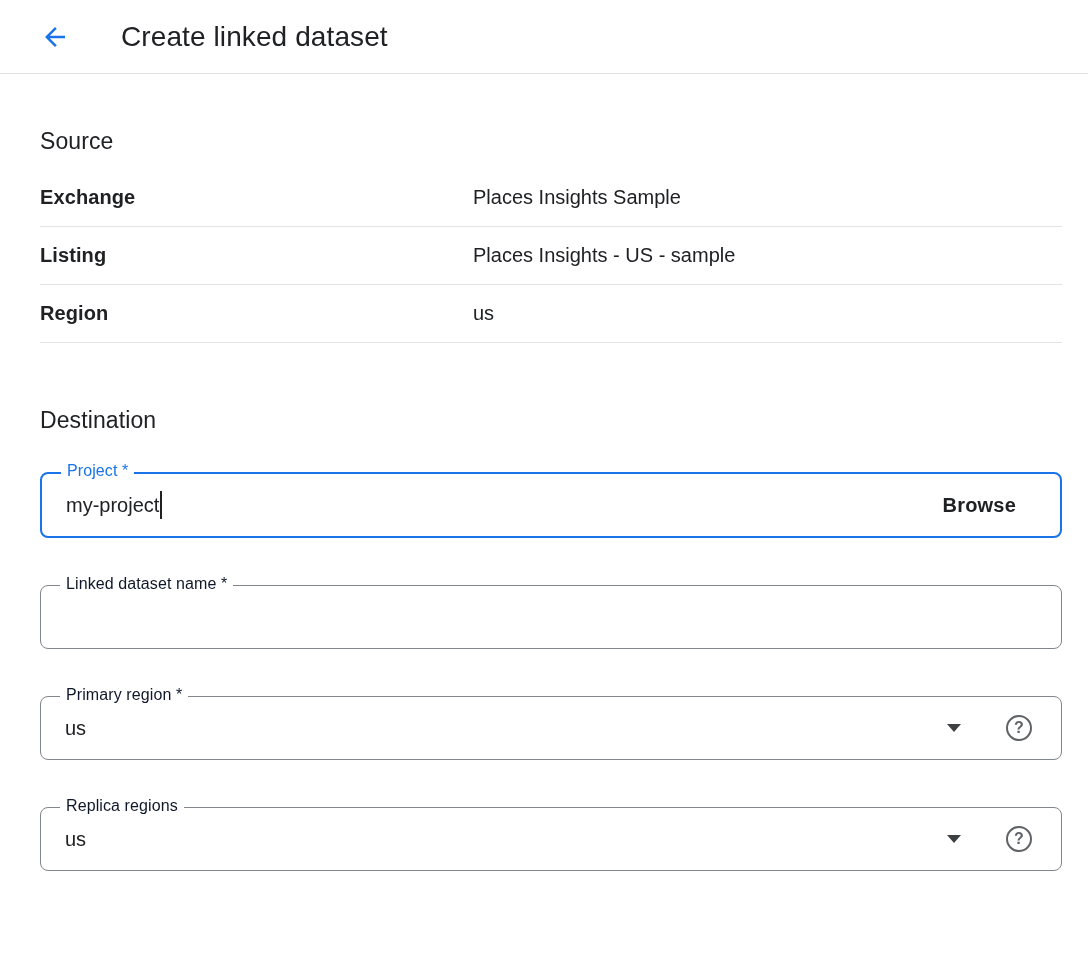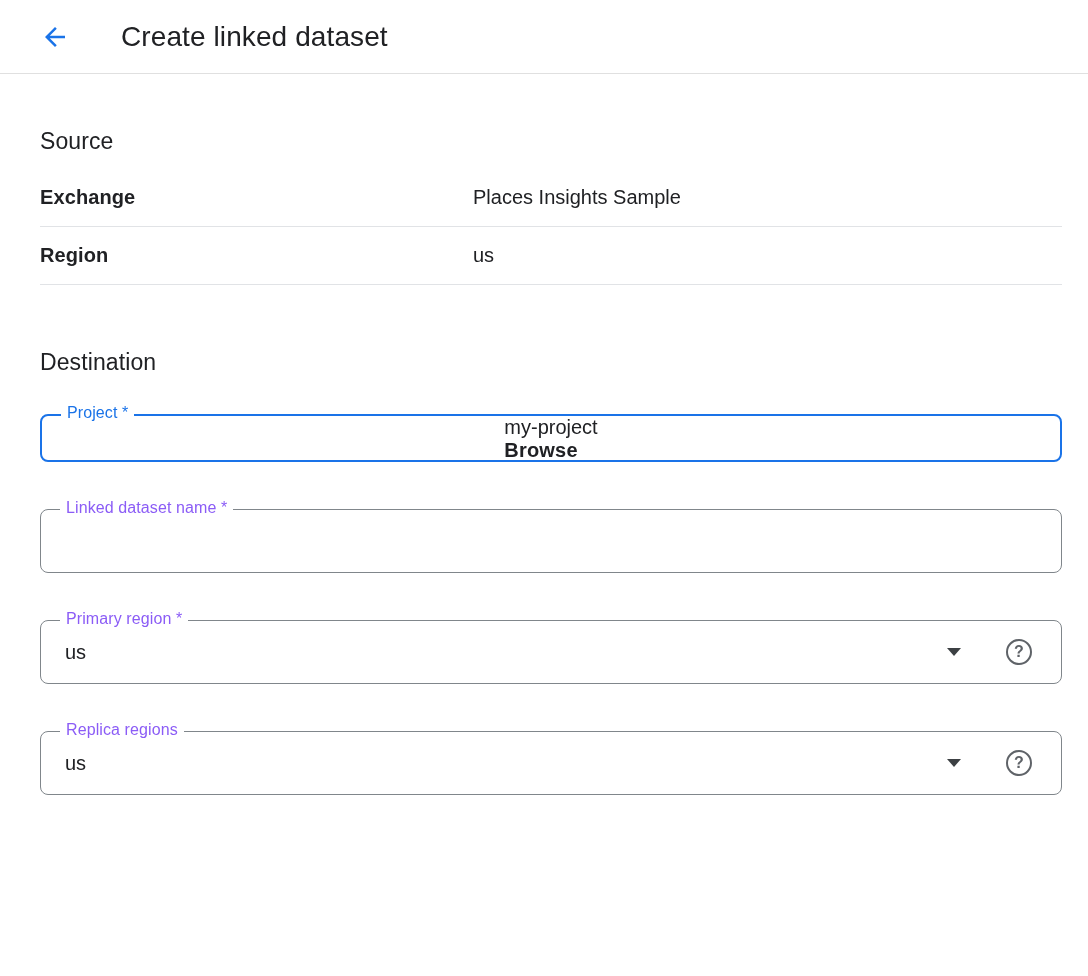--- a/index.html
+++ b/index.html
@@ -80,31 +80,30 @@
     align-items: center;
     padding: 0 24px;
     margin-bottom: 47px;
     font-size: 20px;
     color: #202124;
     background: #ffffff;
     cursor: text;
   }
   .field.focused {
     border: 2px solid #1a73e8;
-    height: 48px;
-    flex-direction: column;
+    height: 66px;
   }
   .field-label {
     position: absolute;
     top: -11px;
     left: 19px;
     background: #ffffff;
     padding: 0 6px;
     font-size: 16px;
-    color: #8b5cf6;
+    color: #0f172a;
     letter-spacing: 0.1px;
     white-space: nowrap;
   }
   .field.focused .field-label { color: #1a73e8; top: -12px; }
 
   .field-value { white-space: pre; }
 
   .text-caret {
     display: inline-block;
     width: 2px;
@@ -175,20 +174,24 @@
 
   <div>
     <div class="section-heading source-heading">Source</div>
 
     <div>
       <div class="detail-row">
         <div class="detail-label">Exchange</div>
         <div class="detail-value">Places Insights Sample</div>
       </div>
       <div class="detail-row">
+        <div class="detail-label">Listing</div>
+        <div class="detail-value">Places Insights - US - sample</div>
+      </div>
+      <div class="detail-row">
         <div class="detail-label">Region</div>
         <div class="detail-value">us</div>
       </div>
     </div>
   </div>
 
   <div>
     <div class="section-heading dest-heading">Destination</div>
 
     <div class="fields-wrap">

